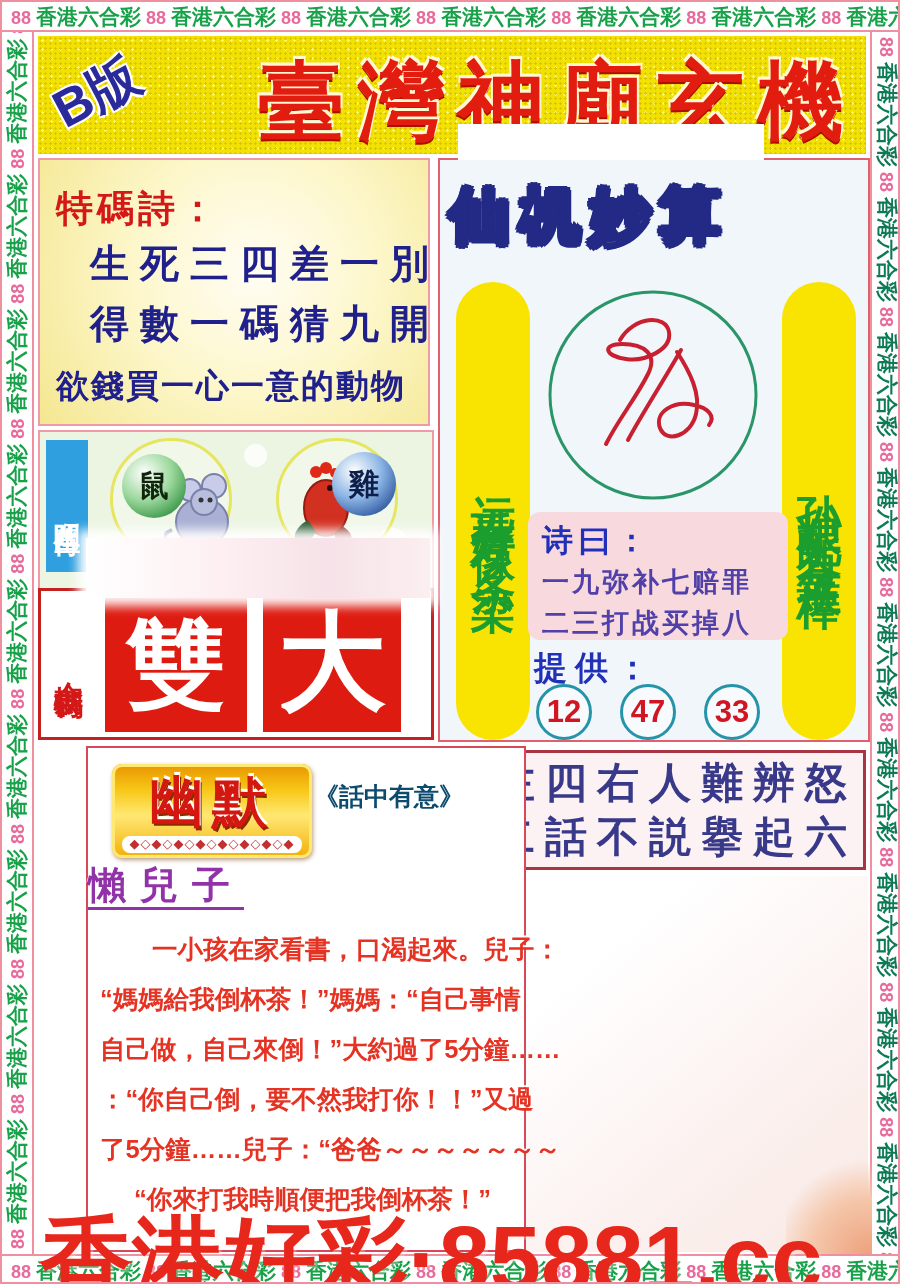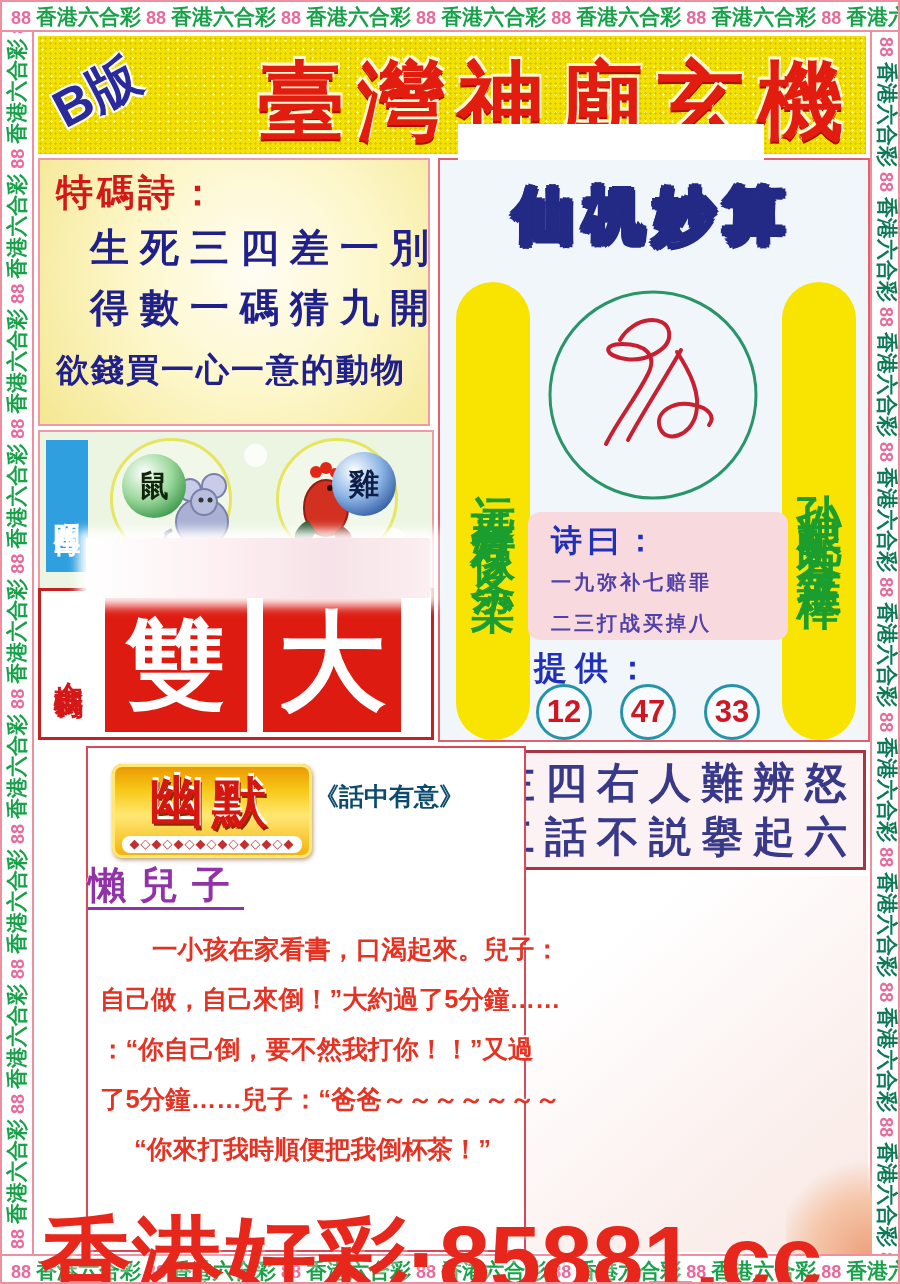--- a/index.html
+++ b/index.html
@@ -27,21 +27,21 @@
     background-image:radial-gradient(#d8c600 1.2px,transparent 1.3px),radial-gradient(#fff76a 1px,transparent 1.1px);
     background-size:5px 5px,9px 9px;overflow:hidden;}
   .edition{position:absolute;left:14px;top:22px;font-size:52px;font-weight:900;color:#2a2a9a;
     transform:rotate(-28deg);text-shadow:2px -2px 0 #fff,-2px 2px 0 #fff,2px 2px 0 #fff,-2px -2px 0 #fff;}
   .main-title{position:absolute;left:150px;top:8px;width:670px;text-align:right;font-size:86px;font-weight:700;
     color:#e21d10;letter-spacing:14px;text-shadow:2px -3px 0 #fff8d0,-2px -3px 0 #fff8d0,0 2px 0 #a81000;}
   .white-patch{left:424px;top:92px;width:306px;height:36px;background:#fff;z-index:4;}
 
   
   .box1{left:4px;top:126px;width:392px;height:268px;border:2px solid #f09aa8;
-    background:radial-gradient(circle at 55% 42%,#fffdf4 0%,#fdf7cc 45%,#f4e791 100%);padding:8px 8px 0 16px;}
+    background:radial-gradient(circle at 55% 42%,#fffdf4 0%,#fdf7cc 45%,#f4e791 100%);padding:24px 8px 0 16px;}
   .red-label{font-size:37px;font-weight:900;color:#d41818;letter-spacing:4px;}
   .poem-line{margin-left:34px;font-size:39px;font-weight:900;color:#20208c;letter-spacing:11px;line-height:60px;white-space:nowrap;}
   .money-line{font-size:33px;font-weight:900;color:#20208c;letter-spacing:2px;margin-top:10px;white-space:nowrap;}
 
   
   .box2{left:4px;top:398px;width:396px;height:160px;border:2px solid #f09aa8;background:#ecf5e2;
     background-image:radial-gradient(circle at 12% 80%,rgba(255,255,255,.9) 14px,transparent 15px),
       radial-gradient(circle at 55% 15%,rgba(255,255,255,.8) 11px,transparent 12px),
       radial-gradient(circle at 90% 70%,rgba(255,255,255,.8) 13px,transparent 14px);overflow:hidden;}
   .blue-label{position:absolute;left:6px;top:8px;width:42px;height:132px;background:#2f9fe0;color:#fff;
@@ -60,32 +60,32 @@
   
   .box3{left:4px;top:556px;width:396px;height:152px;border:3px solid #c42020;background:#fff;}
   .vert-red{position:absolute;left:8px;top:4px;width:40px;height:140px;color:#d41818;font-size:29px;font-weight:900;
     writing-mode:vertical-rl;text-orientation:upright;text-align:center;line-height:40px;letter-spacing:3px;}
   .big-sq{position:absolute;top:5px;height:136px;background:#de1b10;color:#fff;text-align:center;font-weight:900;}
   .sq1{left:64px;width:142px;font-size:100px;line-height:136px;}
   .sq2{left:222px;width:138px;font-size:108px;line-height:132px;}
 
   
   .rpanel{left:404px;top:126px;width:432px;height:584px;border:2px solid #e06070;background:#f1f6fb;}
-  .xj-title{position:absolute;left:0;top:16px;width:100%;text-align:center;font-size:60px;font-weight:900;color:#ffffff;
+  .xj-title{position:absolute;left:10px;top:16px;width:100%;text-align:left;font-size:60px;font-weight:900;color:#ffffff;
     letter-spacing:10px;-webkit-text-stroke:3px #232a86;
     text-shadow:-3px -3px 0 #232a86,3px -3px 0 #232a86,-3px 3px 0 #232a86,3px 3px 0 #232a86,0 -4px 0 #232a86,0 4px 0 #232a86,-4px 0 0 #232a86,4px 0 0 #232a86;}
   .ybar{position:absolute;top:122px;width:74px;height:458px;background:#f8e400;border-radius:38px;
     color:#1b9e2e;font-size:45px;font-weight:900;writing-mode:vertical-rl;text-orientation:upright;
     text-align:center;line-height:74px;letter-spacing:15px;font-family:"Liberation Serif","DejaVu Serif",serif;}
   .ybar-l{left:16px;}
   .ybar-r{left:342px;}
   .scribble{left:96px;top:118px;width:234px;height:234px;}
-  .poem-box{left:88px;top:352px;width:260px;height:128px;background:#f8d9de;border-radius:12px;padding:8px 0 0 23px;}
+  .poem-box{left:88px;top:352px;width:260px;height:128px;background:#f8d9de;border-radius:12px;padding:8px 0 0 14px;}
   .poem-label{font-size:31px;font-weight:900;color:#2030b8;letter-spacing:6px;}
-  .poem-l{font-size:20px;font-weight:900;color:#5040a8;letter-spacing:3px;line-height:41px;white-space:nowrap;}
+  .poem-l{font-size:27px;font-weight:900;color:#5040a8;letter-spacing:3px;line-height:41px;white-space:nowrap;}
   .provide{left:94px;top:486px;font-size:33px;font-weight:900;color:#2030b8;letter-spacing:8px;}
   .numrow{left:96px;top:524px;width:260px;display:flex;gap:28px;}
   .numcirc{width:56px;height:56px;border:3px solid #2694a8;border-radius:50%;background:#f8fbfd;
     color:#d01622;font-size:31px;font-weight:900;text-align:center;line-height:50px;}
 
   
   .couplet{left:450px;top:718px;width:382px;height:120px;background:#fdf2f3;border:3px solid #a83544;
     display:flex;flex-direction:column;justify-content:center;align-items:center;}
   .coup-row{font-family:"Liberation Serif","DejaVu Serif",serif;font-size:42px;font-weight:900;color:#39398a;
     letter-spacing:10px;line-height:54px;white-space:nowrap;}
@@ -217,20 +217,21 @@
 
     <div class="abs humor">
       <div class="badge">
         <div class="badge-text">幽默</div>
         <div class="badge-deco">◆◇◆◇◆◇◆◇◆◇◆◇◆◇◆</div>
       </div>
       <div class="subtitle">《話中有意》</div>
       <div class="story-title">懶兒子</div>
       <div class="story">
           <div class="story-line">一小孩在家看書，口渴起來。兒子：</div>
+          <div class="story-line">“媽媽給我倒杯茶！”媽媽：“自己事情</div>
           <div class="story-line">自己做，自己來倒！”大約過了5分鐘……</div>
           <div class="story-line">：“你自己倒，要不然我打你！！”又過</div>
           <div class="story-line">了5分鐘……兒子：“爸爸～～～～～～～</div>
           <div class="story-line">“你來打我時順便把我倒杯茶！”</div>
         </div>
     </div>
 
     <div class="abs watermark">香港好彩·85881.cc</div>
 
   </div>

